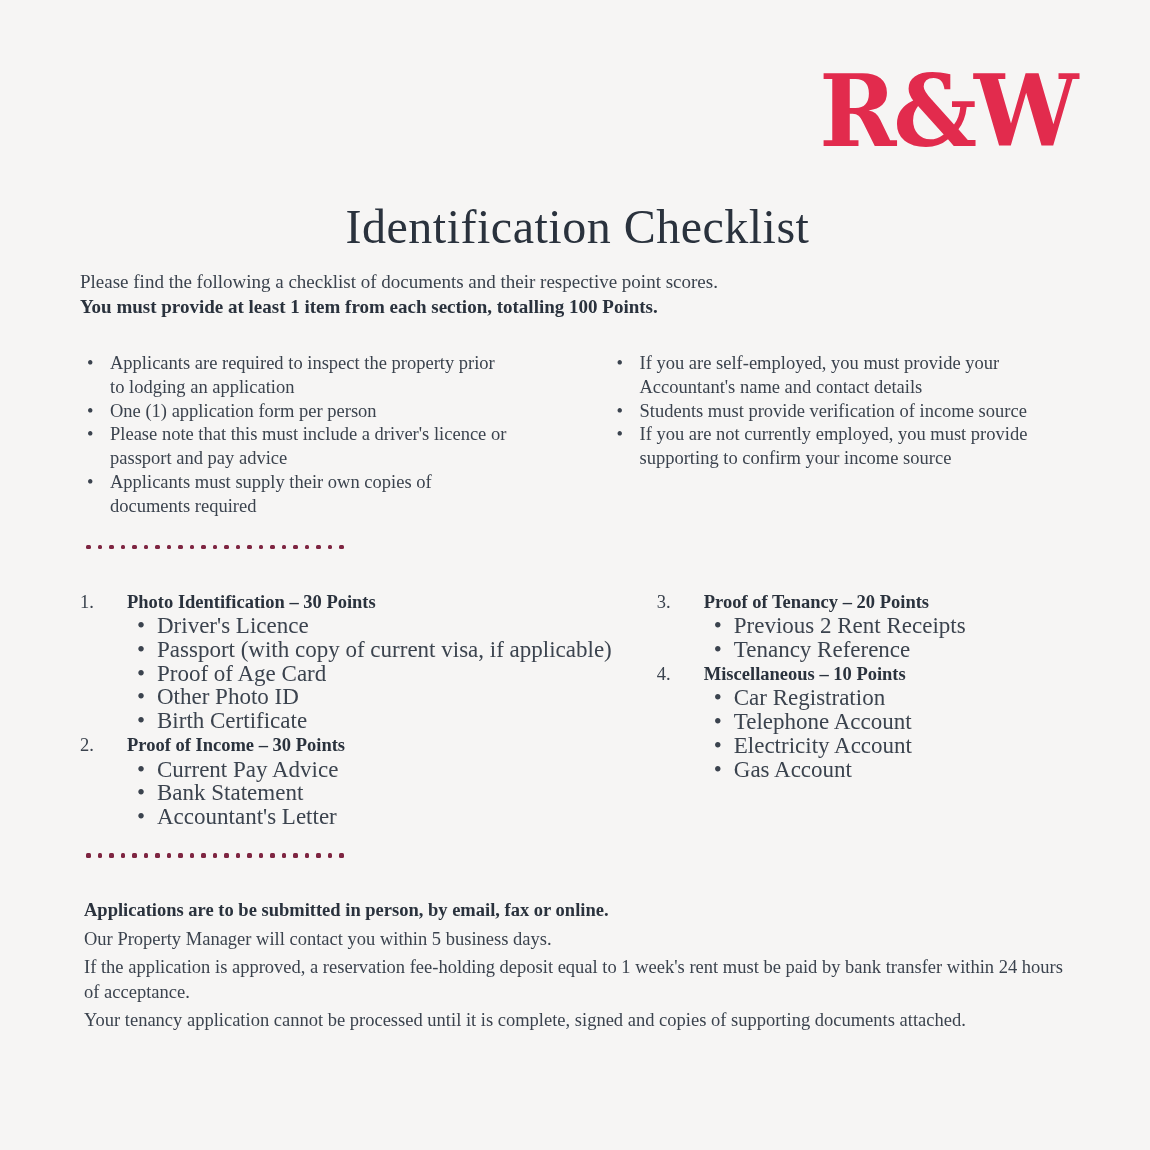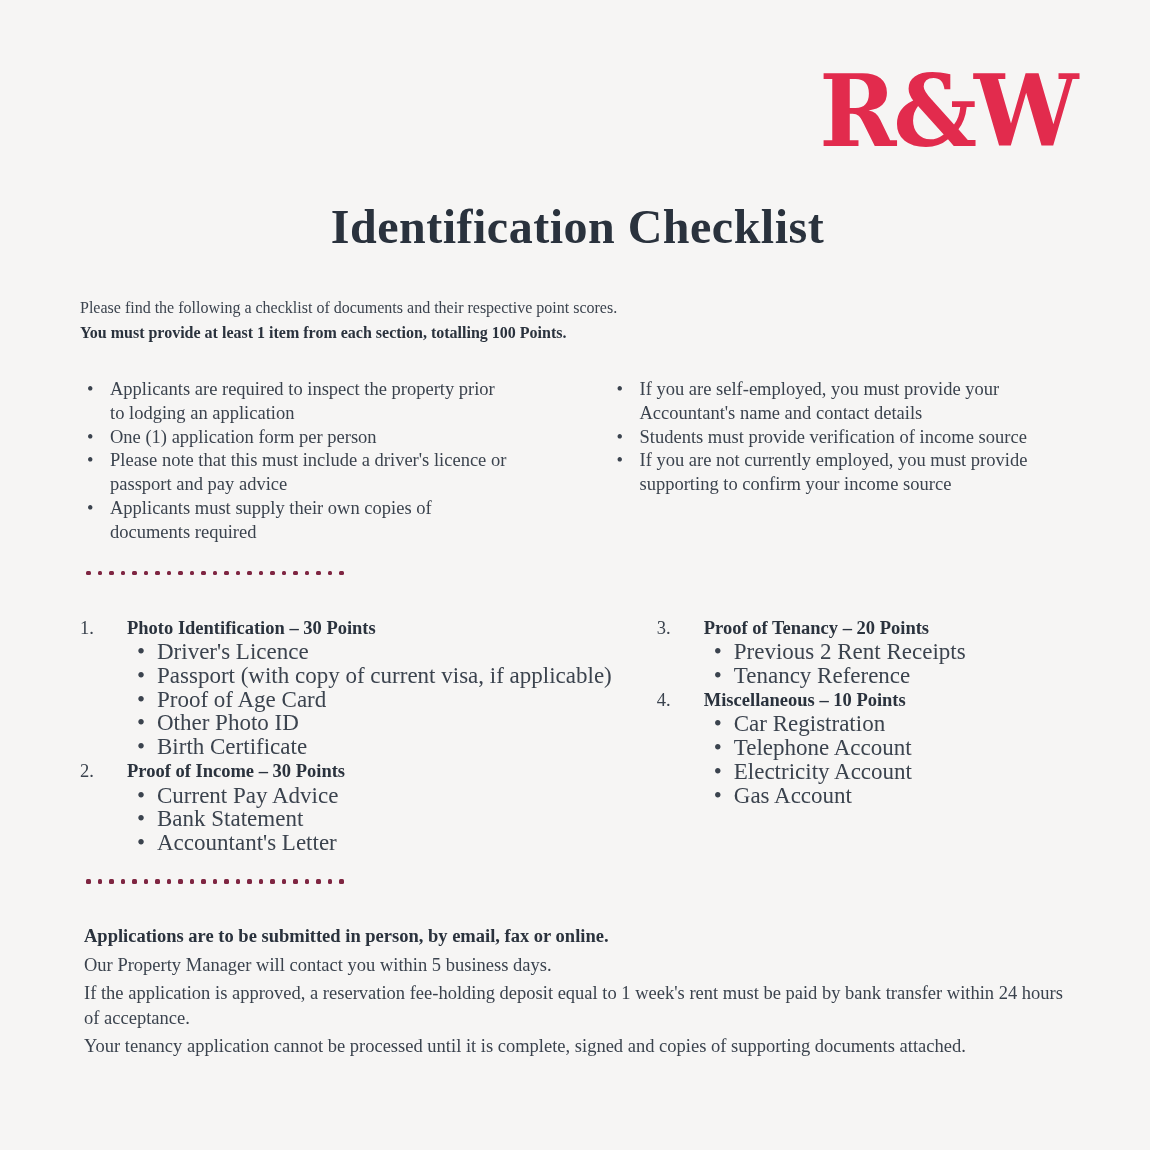--- a/index.html
+++ b/index.html
@@ -27,26 +27,26 @@
     font-size:100px;line-height:.95;
     letter-spacing:-0.035em;
     color:var(--logo-red);
     transform:scaleX(.93);
     transform-origin:100% 50%;
   }
 
   .title{
     margin:40px 0 0;
     text-align:center;
-    font-size:48px;font-weight:700;
+    font-size:48px;font-weight:400;
     letter-spacing:.5px;
     color:var(--heading);
   }
 
-  .intro{margin-top:42px;font-size:16px;line-height:24.5px}
+  .intro{margin-top:16px;font-size:19px;line-height:24.5px}
   .intro p{margin:0}
   .bold{font-weight:700;color:var(--heading)}
 
   .notes-grid{
     display:grid;grid-template-columns:1fr 1fr;column-gap:64px;
     margin-top:33px;
   }
   ul{list-style:none;margin:0;padding:0}
   .notes li{
     position:relative;padding-left:30px;max-width:432px;

